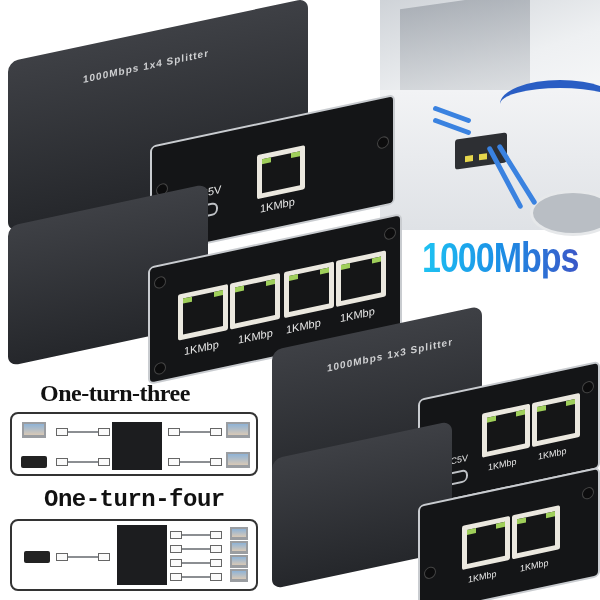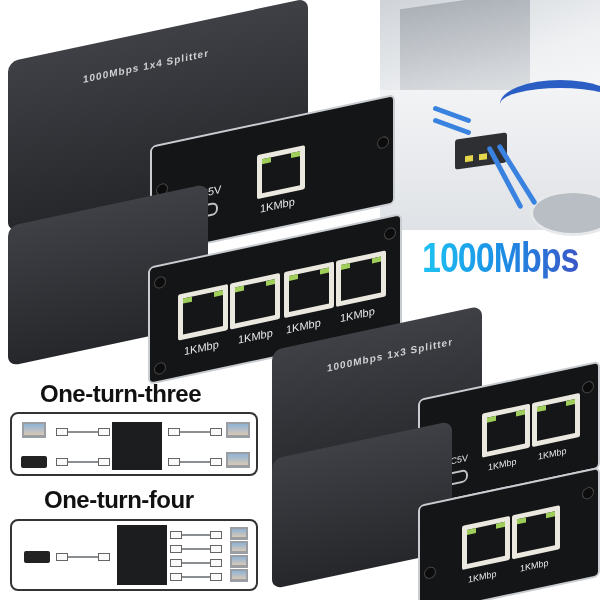--- a/index.html
+++ b/index.html
@@ -148,42 +148,42 @@
   <div class="abs rj45" style="left:92px;top:28px;width:48px;height:44px;">
       <div class="hole">
         <div class="led" style="left:0"></div>
         <div class="led" style="right:0"></div>
       </div>
     </div>
   <div class="abs lbl" style="left:48px;top:78px;font-size:9px;">1KMbp</div>
   <div class="abs lbl" style="left:100px;top:78px;font-size:9px;">1KMbp</div>
 </div>
 
-<div class="abs dhead" style="left:40px;top:380px;">One-turn-three</div>
+<div class="abs dhead" style="left:40px;top:380px;font-family:Liberation Serif, serif;">One-turn-three</div>
 <div class="abs dbox" style="left:10px;top:412px;width:248px;height:64px;">
   <div class="abs laptop" style="left:10px;top:8px;"></div>
   <div class="abs router" style="left:9px;top:42px;"></div>
   <div class="abs plug" style="left:44px;top:14px;"></div>
   <div class="abs rcable" style="left:56px;top:17px;width:30px;"></div>
   <div class="abs plug" style="left:86px;top:14px;"></div>
   <div class="abs plug" style="left:44px;top:44px;"></div>
   <div class="abs rcable" style="left:56px;top:47px;width:30px;"></div>
   <div class="abs plug" style="left:86px;top:44px;"></div>
   <div class="abs minibox" style="left:100px;top:8px;width:50px;height:48px;"></div>
   <div class="abs plug" style="left:156px;top:14px;"></div>
   <div class="abs rcable" style="left:168px;top:17px;width:30px;"></div>
   <div class="abs plug" style="left:198px;top:14px;"></div>
   <div class="abs plug" style="left:156px;top:44px;"></div>
   <div class="abs rcable" style="left:168px;top:47px;width:30px;"></div>
   <div class="abs plug" style="left:198px;top:44px;"></div>
   <div class="abs laptop" style="left:214px;top:8px;"></div>
   <div class="abs laptop" style="left:214px;top:38px;"></div>
 </div>
 
-<div class="abs dhead" style="left:44px;top:486px;">One-turn-four</div>
+<div class="abs dhead" style="left:44px;top:486px;font-family:Liberation Mono, monospace;">One-turn-four</div>
 <div class="abs dbox" style="left:10px;top:519px;width:248px;height:72px;">
   <div class="abs router" style="left:12px;top:30px;"></div>
   <div class="abs plug" style="left:44px;top:32px;"></div>
   <div class="abs rcable" style="left:56px;top:35px;width:30px;"></div>
   <div class="abs plug" style="left:86px;top:32px;"></div>
   <div class="abs minibox" style="left:105px;top:4px;width:50px;height:60px;"></div>
   <div class="abs plug" style="left:158px;top:10px;"></div>
   <div class="abs rcable" style="left:170px;top:13px;width:28px;"></div>
   <div class="abs plug" style="left:198px;top:10px;"></div>
   <div class="abs laptop" style="left:218px;top:6px;width:18px;height:13px;"></div>

